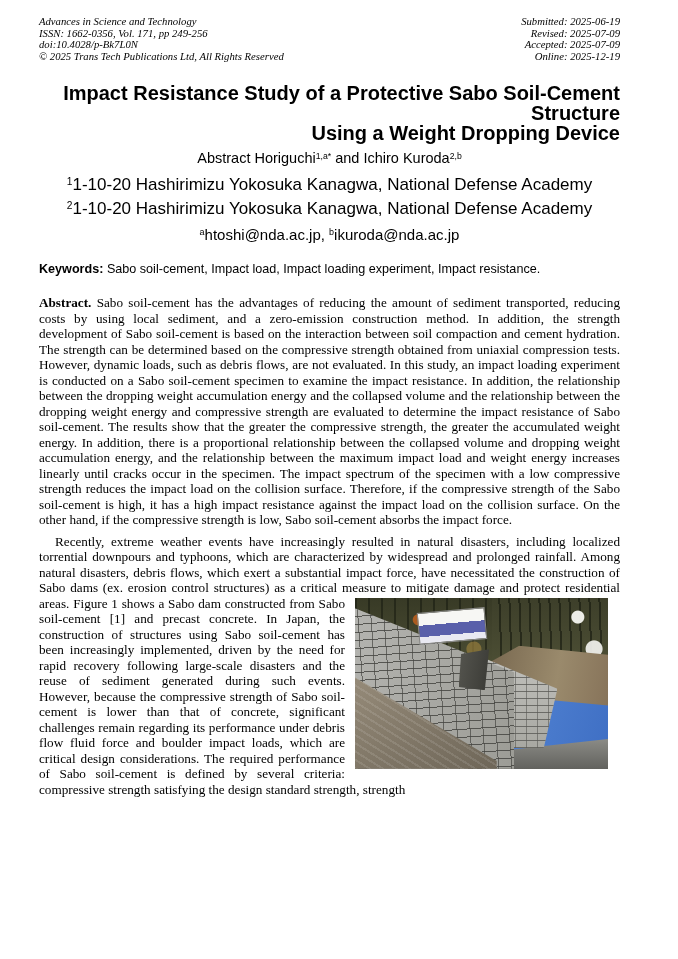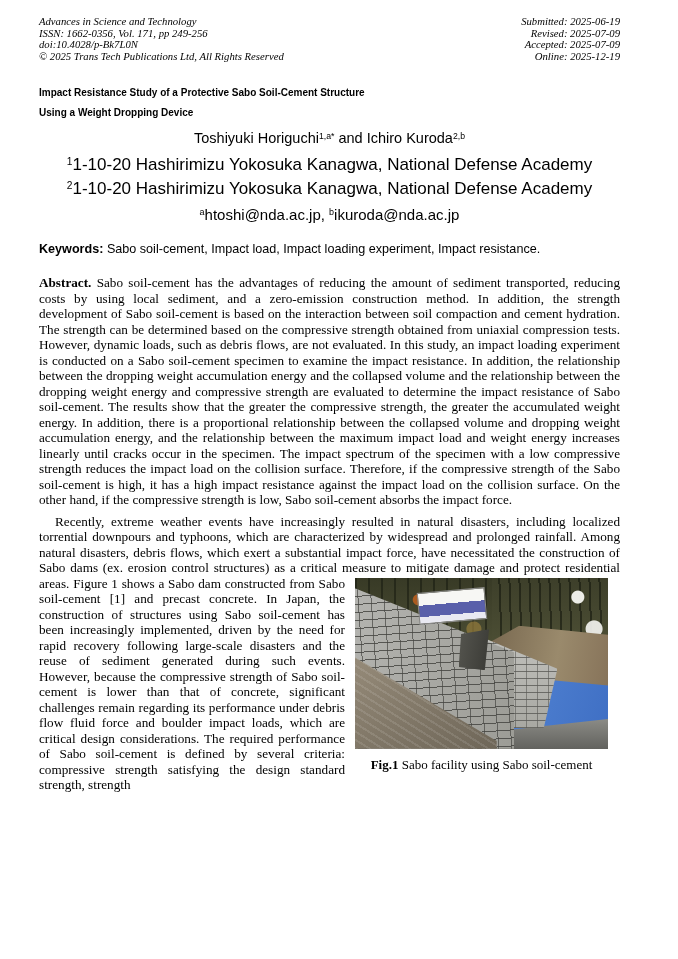--- a/index.html
+++ b/index.html
@@ -5,23 +5,23 @@
   html,body{margin:0;padding:0;background:#ffffff;}
   .page{position:relative;width:678px;height:959px;background:#ffffff;box-sizing:border-box;
         padding:16px 58px 0 39px;color:#000;overflow:hidden;}
 
   
   .jheader{display:flex;justify-content:space-between;
            font:italic 10.7px/11.6px "Liberation Serif", serif;}
   .jh-right{text-align:right;}
 
   
-  .title{margin:21px 0 0 0;text-align:left;
+  .title{margin:21px 0 0 0;text-align:right;
          font-family:"Liberation Sans", sans-serif;font-weight:700;
-         font-size:10px;line-height:20px;}
+         font-size:20px;line-height:20px;}
   .tline{display:block;}
   .authors{margin-top:5px;text-align:center;
            font-family:"Liberation Sans", sans-serif;font-size:14.5px;line-height:20px;}
   sup{font-size:0.6em;vertical-align:baseline;position:relative;top:-0.55em;}
   .affil{margin-top:7px;text-align:center;
          font-family:"Liberation Sans", sans-serif;font-size:17px;line-height:15px;}
   .emails{margin-top:9px;text-align:center;
           font-family:"Liberation Sans", sans-serif;font-size:15px;line-height:15px;}
 
   
@@ -109,21 +109,21 @@
       <div>Accepted: 2025-07-09</div>
       <div>Online: 2025-12-19</div>
     </div>
   </div>
 
   <h1 class="title">
     <span class="tline">Impact Resistance Study of a Protective Sabo Soil-Cement Structure</span>
     <span class="tline">Using a Weight Dropping Device</span>
   </h1>
 
-  <div class="authors"><span>Toshiyuki Horiguchi</span><sup>1,a*</sup><span> and </span><span>Ichiro Kuroda</span><sup>2,b</sup></div>
+  <div class="authors"><span>Abstract Horiguchi</span><sup>1,a*</sup><span> and </span><span>Ichiro Kuroda</span><sup>2,b</sup></div>
 
   <div class="affil"><sup>1</sup><span>1-10-20 Hashirimizu Yokosuka Kanagwa, National Defense Academy</span></div>
   <div class="affil"><sup>2</sup><span>1-10-20 Hashirimizu Yokosuka Kanagwa, National Defense Academy</span></div>
 
   <div class="emails"><sup>a</sup><span>htoshi@nda.ac.jp, </span><sup>b</sup><span>ikuroda@nda.ac.jp</span></div>
 
   <p class="keywords"><b>Keywords:</b><span> Sabo soil-cement, Impact load, Impact loading experiment, Impact resistance.</span></p>
 
   <p class="abstract"><b>Abstract.</b><span> Sabo soil-cement has the advantages of reducing the amount of sediment transported, reducing costs by using local sediment, and a zero-emission construction method. In addition, the strength development of Sabo soil-cement is based on the interaction between soil compaction and cement hydration. The strength can be determined based on the compressive strength obtained from uniaxial compression tests. However, dynamic loads, such as debris flows, are not evaluated. In this study, an impact loading experiment is conducted on a Sabo soil-cement specimen to examine the impact resistance. In addition, the relationship between the dropping weight accumulation energy and the collapsed volume and the relationship between the dropping weight energy and compressive strength are evaluated to determine the impact resistance of Sabo soil-cement. The results show that the greater the compressive strength, the greater the accumulated weight energy. In addition, there is a proportional relationship between the collapsed volume and dropping weight accumulation energy, and the relationship between the maximum impact load and weight energy increases linearly until cracks occur in the specimen. The impact spectrum of the specimen with a low compressive strength reduces the impact load on the collision surface. Therefore, if the compressive strength of the Sabo soil-cement is high, it has a high impact resistance against the impact load on the collision surface. On the other hand, if the compressive strength is low, Sabo soil-cement absorbs the impact force.</span></p>
 
@@ -134,16 +134,15 @@
           <span class="ph ph-forest2"></span>
           <span class="ph ph-hill"></span>
           <span class="ph ph-ground"></span>
           <span class="ph ph-tarp"></span>
           <span class="ph ph-wallB"></span>
           <span class="ph ph-wallA"></span>
           <span class="ph ph-opening"></span>
           <span class="ph ph-slope"></span>
           <span class="ph ph-sign"></span>
         </span>
-        <span class="figcap"><b>Fig.1</b><span> Sabo facility using Sabo soil-cement</span></span>
       </span><span>soil-cement [1] and precast concrete. In Japan, the construction of structures using Sabo soil-cement has been increasingly implemented, driven by the need for rapid recovery following large-scale disasters and the reuse of sediment generated during such events. However, because the compressive strength of Sabo soil-cement is lower than that of concrete, significant challenges remain regarding its performance under debris flow fluid force and boulder impact loads, which are critical design considerations. The required performance of Sabo soil-cement is defined by several criteria: compressive strength satisfying the design standard strength, strength</span></p>
 
 </div>
 
 </body></html>

